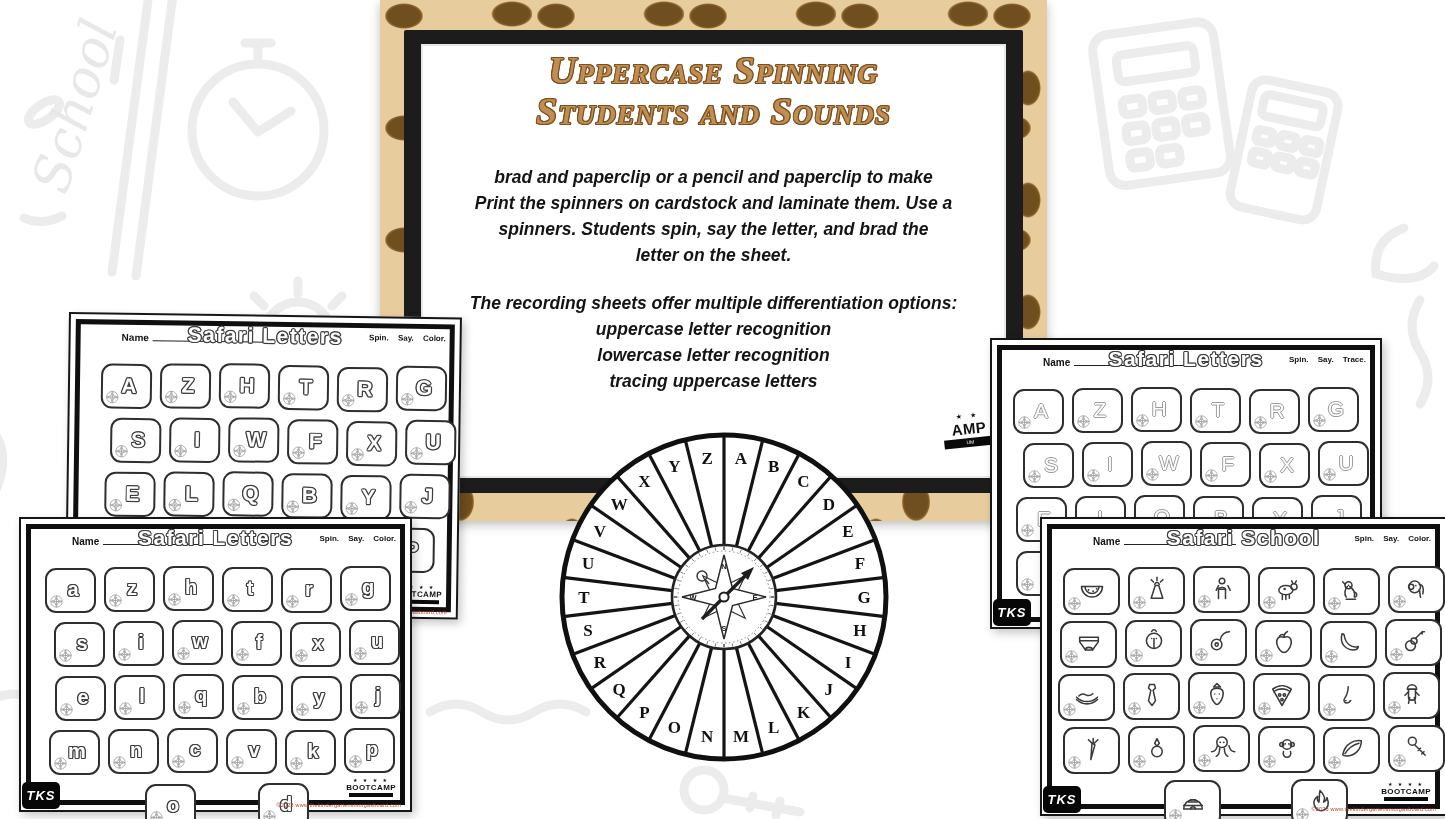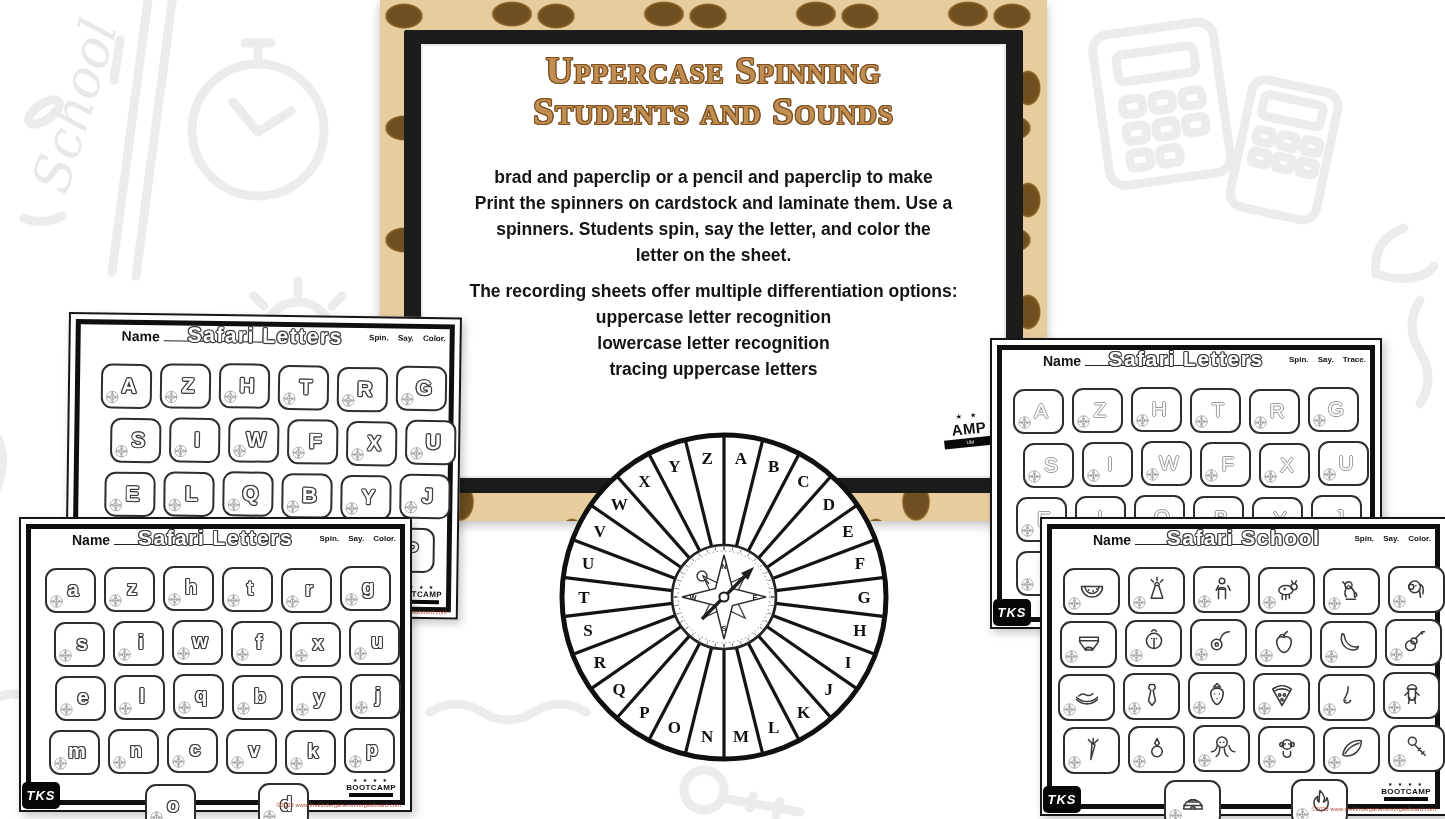--- a/index.html
+++ b/index.html
@@ -11,41 +11,41 @@
  background-color:#e7cd9e;
  background-image:
   radial-gradient(ellipse 27px 18px at 24px 16px,#6f4e1f 58%,#8a6327 66%,rgba(138,99,39,0) 72%),
   radial-gradient(ellipse 20px 27px at 80px 54px,#6f4e1f 58%,#8a6327 66%,rgba(138,99,39,0) 72%),
   radial-gradient(ellipse 29px 18px at 132px 14px,#6f4e1f 58%,#8a6327 66%,rgba(138,99,39,0) 72%),
   radial-gradient(ellipse 18px 25px at 40px 88px,#6f4e1f 58%,#8a6327 66%,rgba(138,99,39,0) 72%),
   radial-gradient(ellipse 25px 16px at 112px 94px,#6f4e1f 58%,#8a6327 66%,rgba(138,99,39,0) 72%);
  background-size:152px 112px;
  box-shadow:0 4px 10px rgba(0,0,0,.25);}
 .pframe{position:absolute;left:24px;right:24px;top:30px;bottom:28px;background:#1c1c1c;border-radius:2px;}
-.pboard{position:absolute;left:41px;right:41px;top:44px;bottom:43px;background:#fff;box-shadow:inset 0 0 0 2px #e8e8e8;overflow:hidden;}
+.pboard{position:absolute;left:41px;right:41px;top:44px;bottom:43px;background:#fff;box-shadow:inset 0 0 0 2px #e8e8e8;overflow:hidden;font-style:italic;}
 .ptitle{margin-top:6px;text-align:center;font-family:"Liberation Serif",serif;font-variant:small-caps;
  font-weight:700;font-size:38px;line-height:1.08;letter-spacing:1px;color:#c08d52;
  text-shadow:-1.2px 0 0 #7c5020,1.2px 0 0 #7c5020,0 -1.2px 0 #7c5020,0 1.2px 0 #7c5020,
  -.9px -.9px 0 #7c5020,.9px -.9px 0 #7c5020,-.9px .9px 0 #7c5020,.9px .9px 0 #7c5020;}
 .pintro{margin-top:32px;text-align:center;font-weight:700;font-size:17.5px;line-height:26px;color:#141414;}
-.poptions{margin-top:10px;text-align:center;font-weight:700;font-size:17.5px;line-height:26px;color:#141414;}
+.poptions{margin-top:22px;text-align:center;font-weight:700;font-size:17.5px;line-height:26px;color:#141414;}
 .plogo{position:absolute;left:563px;top:412px;width:52px;text-align:center;color:#111;transform:rotate(-6deg);}
 .plogo-stars{font-size:7px;letter-spacing:3px;}
 .plogo-text{font-size:15px;font-weight:900;letter-spacing:.5px;}
 .plogo-bar{margin-top:1px;height:9px;background:#0a0a0a;color:#fff;font-size:5px;line-height:9px;}
 
 
 .spinner{position:absolute;left:556px;top:429px;width:336px;height:336px;z-index:2;}
 
 
 .sheet{position:absolute;background:#fff;border:2px solid #161616;box-shadow:3px 4px 9px rgba(0,0,0,.22);}
 .sframe{position:absolute;inset:5px;border:5px solid #0f0f0f;}
 .scontent{position:absolute;inset:12px 14px 10px 14px;}
 .shead{position:relative;height:24px;}
-.nlbl{font-size:14px;font-weight:700;color:#111;padding-left:37px;}
+.nlbl{font-size:10px;font-weight:700;color:#111;padding-left:37px;}
 .nline{display:inline-block;width:112px;border-bottom:1.3px solid #222;height:9px;margin-left:4px;}
 .stitle{position:absolute;left:50%;top:-5px;transform:translateX(-50%);white-space:nowrap;
  font-size:21px;font-weight:800;letter-spacing:1.5px;color:#fff;}
 .sinstr{position:absolute;right:0;top:3px;font-size:8px;font-weight:700;color:#111;word-spacing:7px;white-space:nowrap;}
 .tgrid{margin-top:12px;}
 .trow{display:flex;gap:8px;margin-bottom:9px;}
 .tile{position:relative;width:47px;height:41px;border:2px solid #2e2e2e;border-radius:11px;background:#fff;
  display:flex;align-items:center;justify-content:center;flex:none;}
 .trow .tile:nth-child(odd){transform:translateY(1px);}
 .trow .tile:nth-child(3n){transform:translateY(-1px);}
@@ -134,21 +134,21 @@
   <div class="poster">
     <div class="pframe"></div>
     <div class="pboard">
       <div class="ptitle">
         <div>Uppercase Spinning</div>
         <div>Students and Sounds</div>
       </div>
       <div class="pintro" id="intro">
           <div>brad and paperclip or a pencil and paperclip to make</div>
           <div>Print the spinners on cardstock and laminate them.  Use a</div>
-          <div>spinners. Students spin, say the letter, and color the</div>
+          <div>spinners. Students spin, say the letter, and brad the</div>
           <div>letter on the sheet.</div>
         </div>
       <div class="poptions">
         <div>The recording sheets offer multiple differentiation options:</div>
         <div id="optlines">
             <div>uppercase letter recognition</div>
             <div>lowercase letter recognition</div>
             <div>tracing uppercase letters</div>
           </div>
       </div>

